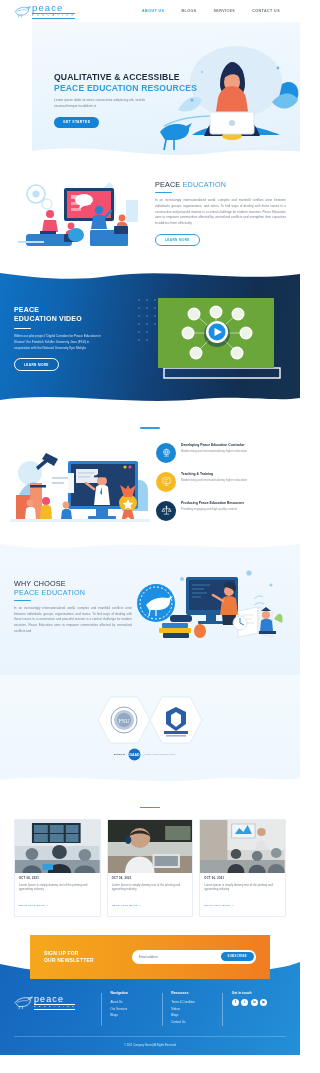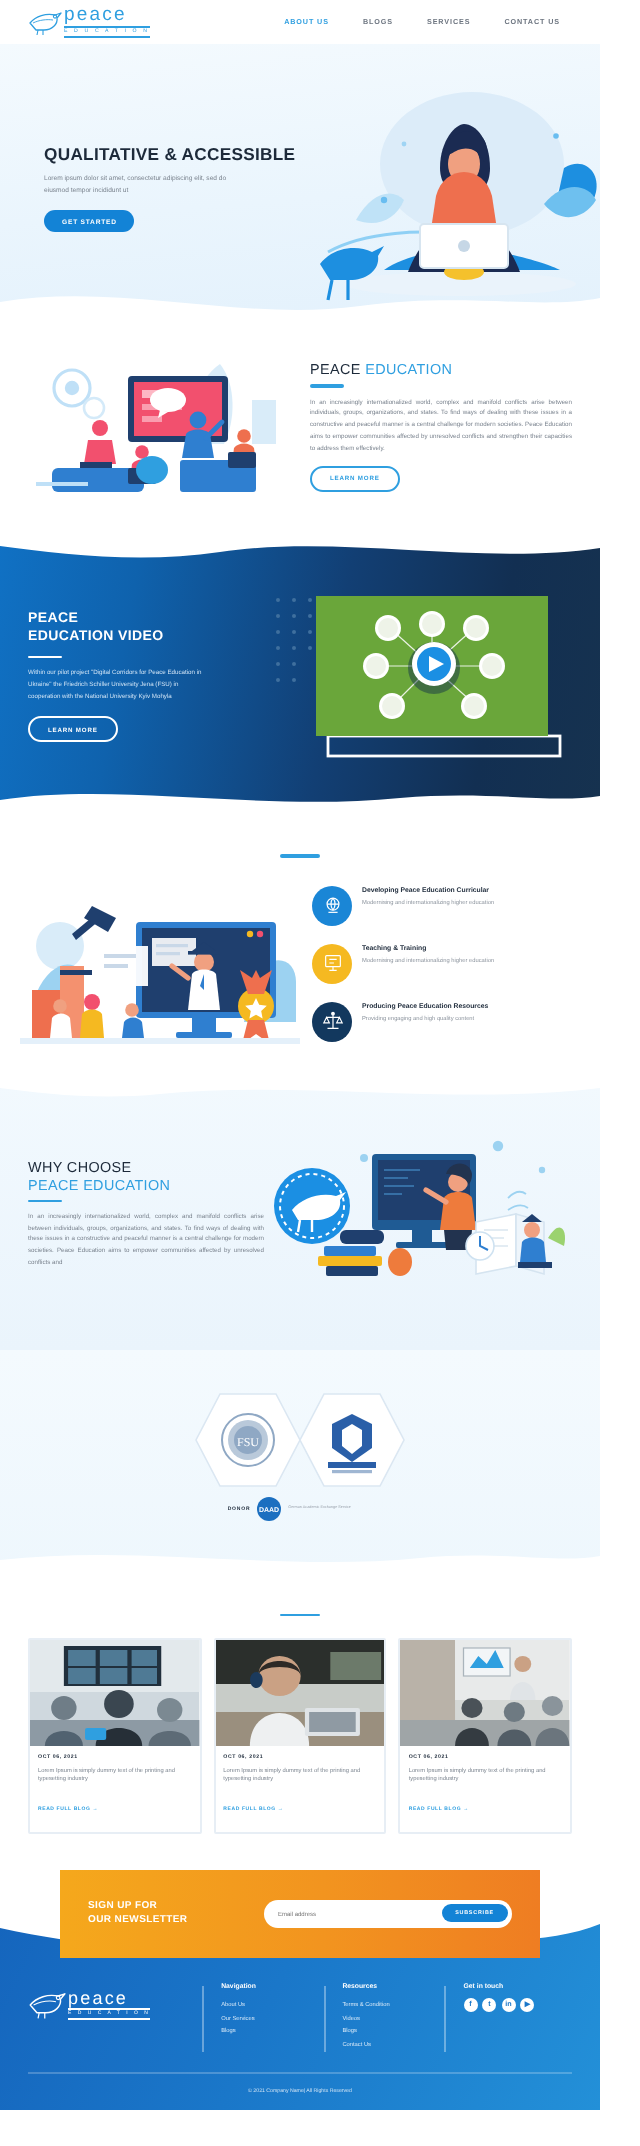--- a/index.html
+++ b/index.html
@@ -31,20 +31,21 @@
   .nav a {
     font-size:3.6px; letter-spacing:0.45px; color:#6d7580;
     text-decoration:none; font-weight:700; text-transform:uppercase;
   }
   .nav a.active { color:#2f9fe0; }
 
   
   .hero {
     position:relative; height:138px; overflow:hidden;
     background:linear-gradient(175deg,#f4fafe 0%,#eaf5fd 55%,#e3f1fc 100%);
+    margin-left:32px;
   }
   .hero-copy { position:absolute; left:22px; top:50px; width:150px; z-index:5; }
   .hero-t1 { font-size:8.6px; font-weight:700; color:#1d2a3a; letter-spacing:0.15px; }
   .hero-t2 { font-size:8.6px; font-weight:700; color:#2f9fe0; letter-spacing:0.15px; margin-top:1px; }
   .hero-p { font-size:3.3px; line-height:1.7; color:#7b848f; margin-top:5px; width:95px; }
   .btn-primary {
     display:inline-block; margin-top:7px; background:#1383d6; color:#fff;
     font-size:3.3px; font-weight:700; letter-spacing:0.4px;
     padding:3.5px 9px; border-radius:9px; border:none; cursor:pointer;
     text-transform:uppercase;
@@ -250,20 +251,21 @@
         <path d="M16 92 c6 -8 18 -10 26 -6 l6 -3 l-3 5 c1 7 -6 12 -14 12 l-10 0z" fill="#1d8fe0"></path>
         <path d="M22 100 l-2 10 M30 100 l0 10" stroke="#1d8fe0" stroke-width="1.6"></path>
       </g>
       <circle cx="48" cy="60" r="1.6" fill="#69bdf0"></circle>
       <circle cx="134" cy="28" r="1.4" fill="#69bdf0"></circle>
       <circle cx="58" cy="32" r="1.2" fill="#9fd4f4"></circle>
     </svg>
 
     <div class="hero-copy">
       <div class="hero-t1">QUALITATIVE &amp; ACCESSIBLE</div>
+      <div class="hero-t2">PEACE EDUCATION RESOURCES</div>
       <div class="hero-p">Lorem ipsum dolor sit amet, consectetur adipiscing elit, sed do eiusmod tempor incididunt ut</div>
       <button class="btn-primary">GET STARTED</button>
     </div>
 
     <svg class="hero-wave" viewBox="0 0 300 22" preserveAspectRatio="none">
       <path d="M0 12 C60 2 120 22 180 14 C232 7 270 16 300 10 L300 22 L0 22 Z" fill="#ffffff"></path>
     </svg>
   </div>
 
   <div class="sec">

